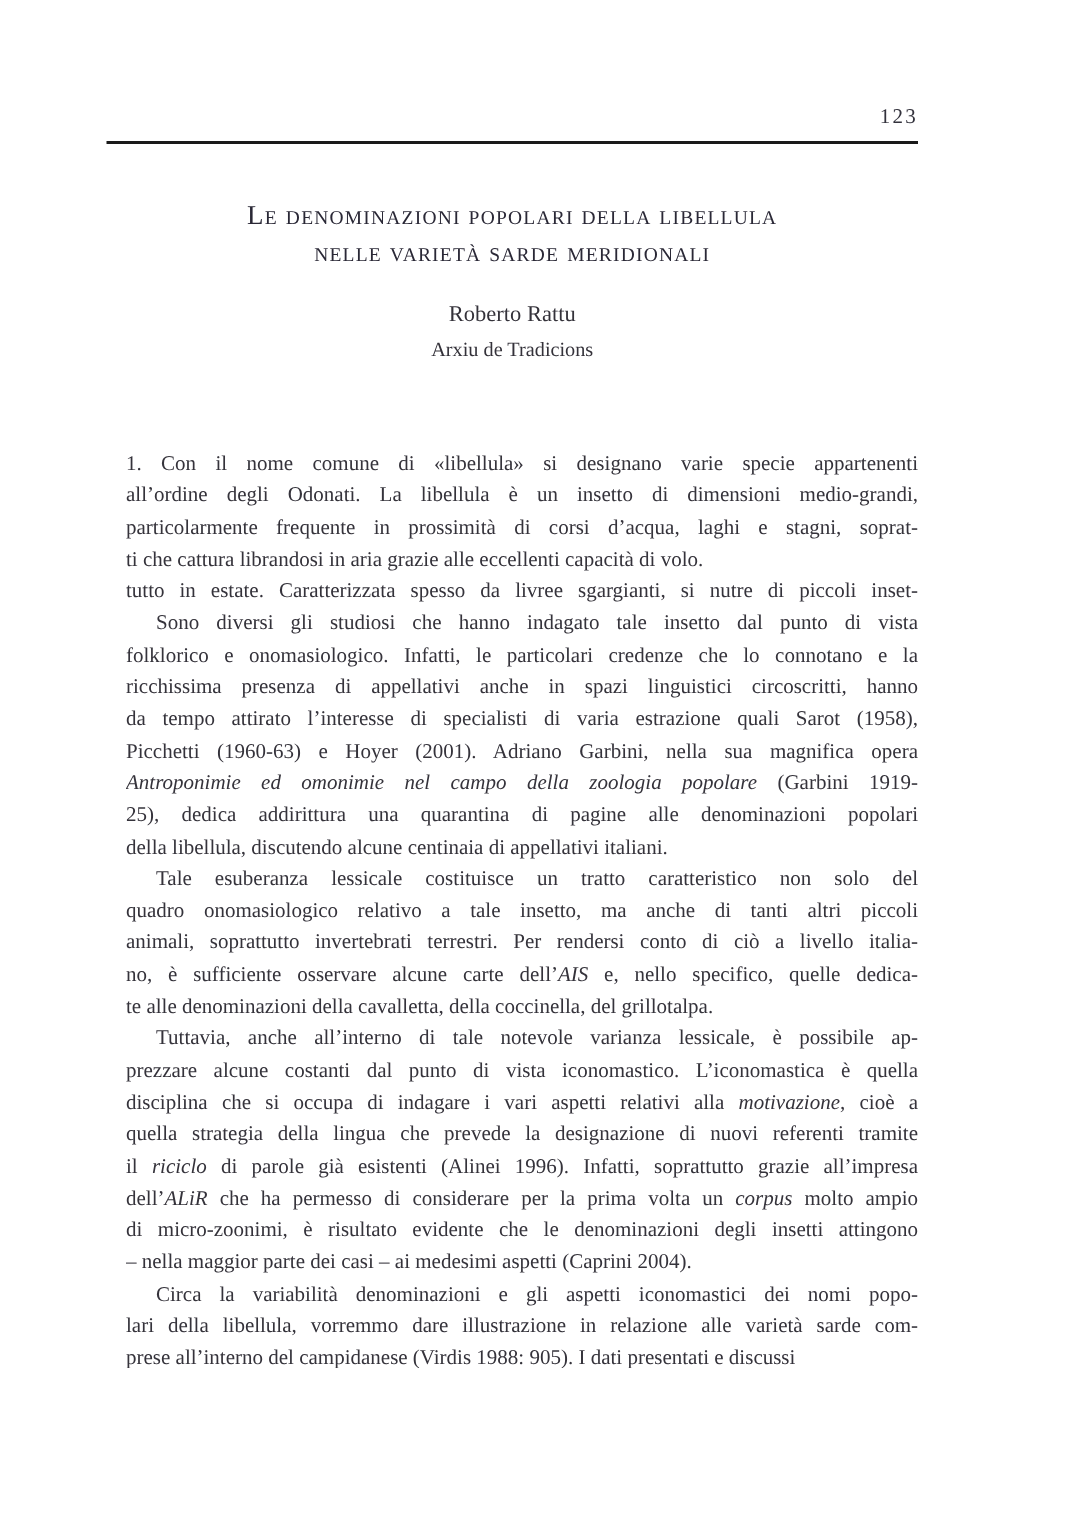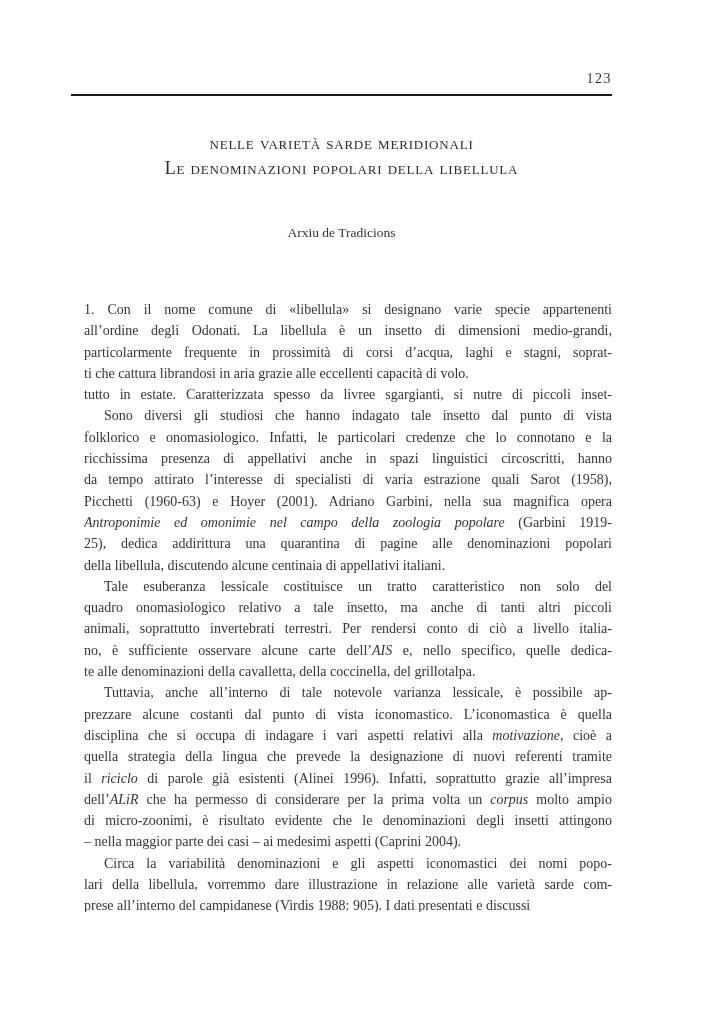--- a/index.html
+++ b/index.html
@@ -66,24 +66,25 @@
 </head>
 <body>
 
 <div class="page">
 
   <div class="page-number">123</div>
 
   <div class="header-rule"></div>
 
   <div class="title-block">
+    <div class="title-line">Le denominazioni popolari della libellula</div>
     <div class="title-line">nelle varietà sarde meridionali</div>
-    <div class="title-line">Le denominazioni popolari della libellula</div>
   </div>
 
+  <div class="author">Roberto Rattu</div>
 
   <div class="affiliation">Arxiu de Tradicions</div>
 
   <div class="article-body">
       <div class="line"><span>1. Con il nome comune di «libellula» si designano varie specie appartenenti</span></div>
       <div class="line"><span>all’ordine degli Odonati. La libellula è un insetto di dimensioni medio-grandi,</span></div>
       <div class="line"><span>particolarmente frequente in prossimità di corsi d’acqua, laghi e stagni, soprat-</span></div>
       <div class="line last"><span>ti che cattura librandosi in aria grazie alle eccellenti capacità di volo.</span></div>
       <div class="line"><span>tutto in estate. Caratterizzata spesso da livree sgargianti, si nutre di piccoli inset-</span></div>
       <div class="line indent"><span>Sono diversi gli studiosi che hanno indagato tale insetto dal punto di vista</span></div>

